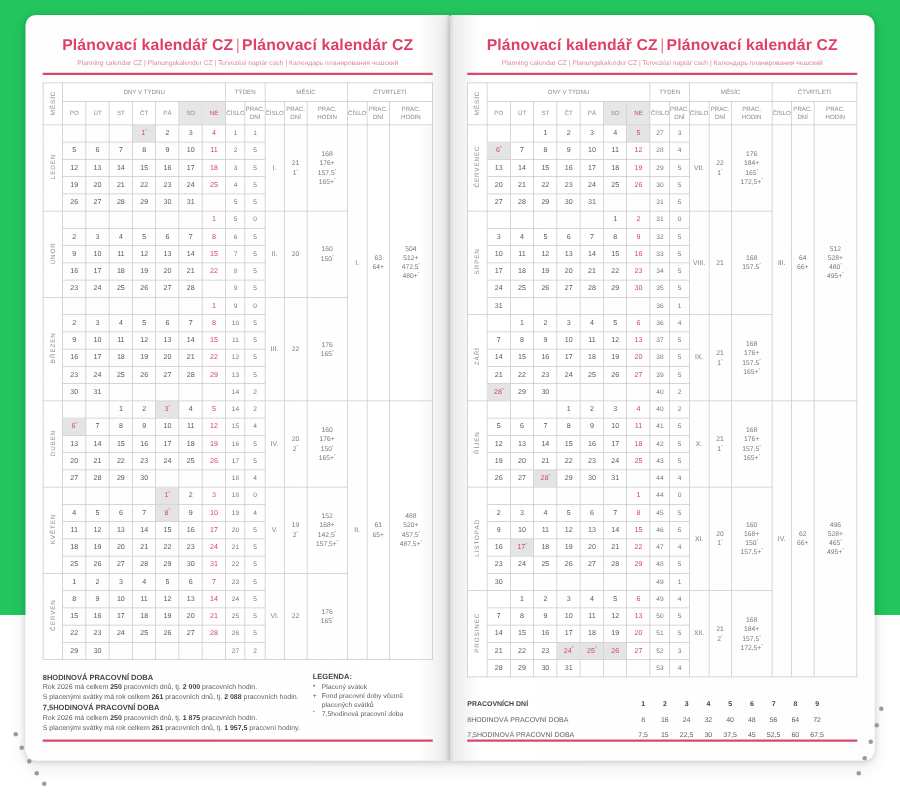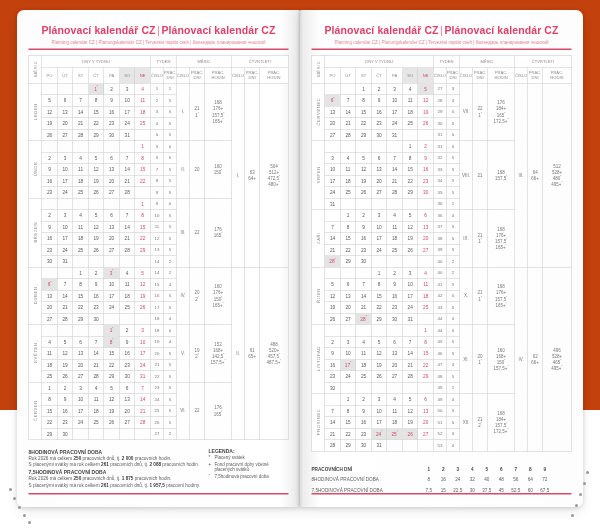--- a/index.html
+++ b/index.html
@@ -1,17 +1,17 @@
 <!DOCTYPE html>
 <html><head>
 <meta charset="utf-8">
 <style>
   html,body{margin:0;padding:0;width:600px;height:530px;background:#fff;overflow:hidden;
     font-family:"Liberation Sans", sans-serif;}
-  .spread{position:relative;width:600px;height:410px;background:#c2410c;}
+  .spread{position:relative;width:600px;height:410px;background:#22c55e;}
 
   .page{position:absolute;top:10px;width:283px;height:497px;overflow:hidden;
     box-shadow:0 1px 4px rgba(0,0,0,.16),0 5px 12px rgba(0,0,0,.08);}
   .page.left{left:17px;border-radius:7px 1px 1px 7px;
     background:linear-gradient(to right,#fdfdfd 0%,#ffffff 93%,#ececec 99%,#d9d9d9 100%);}
   .page.right{left:300px;border-radius:1px 7px 7px 1px;
     background:linear-gradient(to left,#fdfdfd 0%,#ffffff 93%,#ececec 99%,#d9d9d9 100%);}
 
   
   .zoom{width:566px;height:994px;transform:scale(.5);transform-origin:0 0;position:relative;}

